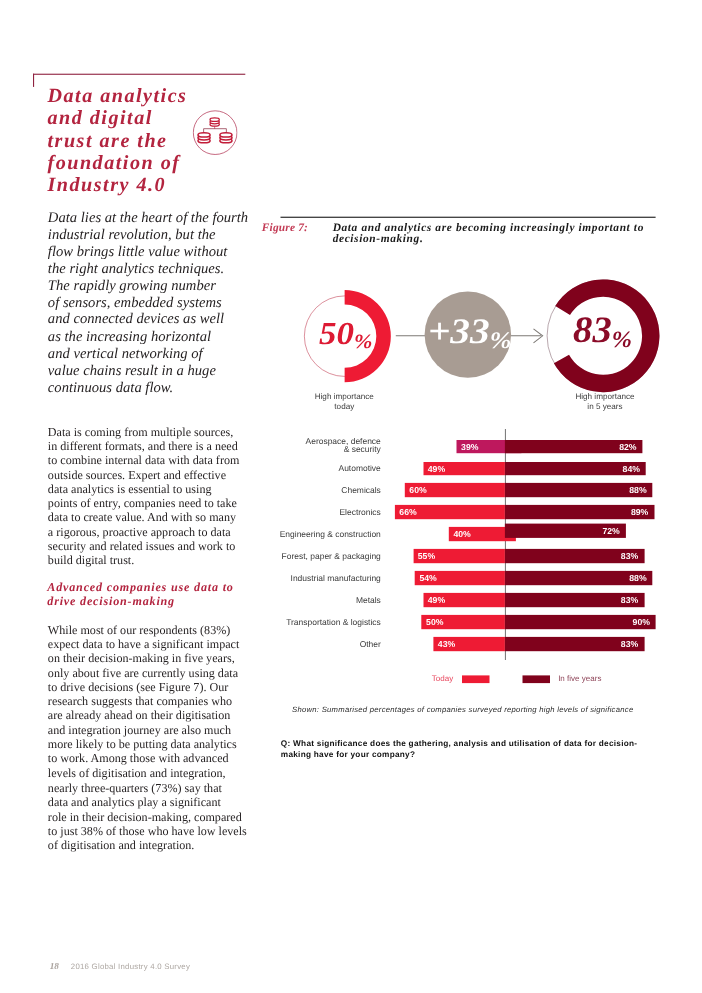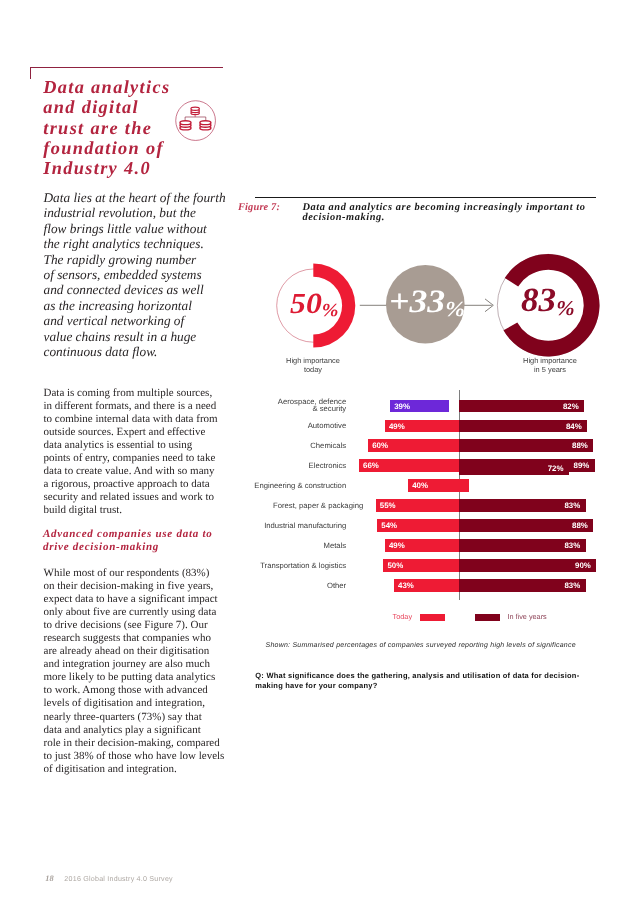--- a/index.html
+++ b/index.html
@@ -145,22 +145,22 @@
       <div>a rigorous, proactive approach to data</div>
       <div>security and related issues and work to</div>
       <div>build digital trust.</div>
     </div>
   <div id="subhead">
       <div>Advanced companies use data to</div>
       <div>drive decision-making</div>
     </div>
   <div id="body2">
       <div>While most of our respondents (83%)</div>
+      <div>expect data to have a significant impact</div>
       <div>on their decision-making in five years,</div>
-      <div>expect data to have a significant impact</div>
       <div>only about five are currently using data</div>
       <div>to drive decisions (see Figure 7). Our</div>
       <div>research suggests that companies who</div>
       <div>are already ahead on their digitisation</div>
       <div>and integration journey are also much</div>
       <div>more likely to be putting data analytics</div>
       <div>to work.  Among those with advanced</div>
       <div>levels of digitisation and integration,</div>
       <div>nearly three-quarters (73%) say that</div>
       <div>data and analytics play a significant</div>
@@ -194,21 +194,21 @@
       </div><div class="dcap" style="left: 239px; width: 122px; top: 110px;">
         <div>High importance</div>
         <div>in 5 years</div>
       </div></div>
   <div id="bars">
       <div id="axis"></div>
       <div class="blabel" style="left: 0px; width: 96.2px; top: 12.8px;">
         <div>Aerospace, defence</div>
         <div>&amp; security</div>
       </div>
-      <div class="bar t" style="left: 140px; width: 59.358px; top: 13.6px; background: #6d28d9;">
+      <div class="bar t" style="left: 165px; width: 59.358px; top: 13.6px; background: #be185d;">
         <span>39%</span>
       </div>
       <div class="bar f" style="left: 209.3px; width: 124.804px; top: 13.6px; background: rgb(128, 2, 28);">
         <span>82%</span>
       </div>
       <div class="blabel" style="left: 0px; width: 96.2px; top: 37.38px;">
         <div>Automotive</div>
       </div>
       <div class="bar t" style="left: 134.722px; width: 74.578px; top: 33.53px; background: rgb(238, 27, 52);">
         <span>49%</span>
@@ -233,24 +233,24 @@
       </div>
       <div class="bar f" style="left: 209.3px; width: 135.458px; top: 73.39px; background: rgb(128, 2, 28);">
         <span>89%</span>
       </div>
       <div class="blabel" style="left: 0px; width: 96.2px; top: 97.17px;">
         <div>Engineering &amp; construction</div>
       </div>
       <div class="bar t" style="left: 158px; width: 60.88px; top: 93.32px; background: rgb(238, 27, 52);">
         <span>40%</span>
       </div>
-      <div class="bar f" style="left: 209.3px; width: 109.584px; top: 76px; background: rgb(128, 2, 28);">
+      <div class="bar f" style="left: 209.3px; width: 109.584px; top: 90px; background: rgb(128, 2, 28);">
         <span>72%</span>
       </div>
-      <div class="blabel" style="left: 0px; width: 96.2px; top: 117.1px; margin-left: 17px;">
+      <div class="blabel" style="left: 0px; width: 96.2px; top: 117.1px;">
         <div>Forest, paper &amp; packaging</div>
       </div>
       <div class="bar t" style="left: 125.59px; width: 83.71px; top: 113.25px; background: rgb(238, 27, 52);">
         <span>55%</span>
       </div>
       <div class="bar f" style="left: 209.3px; width: 126.326px; top: 113.25px; background: rgb(128, 2, 28);">
         <span>83%</span>
       </div>
       <div class="blabel" style="left: 0px; width: 96.2px; top: 137.03px;">
         <div>Industrial manufacturing</div>

